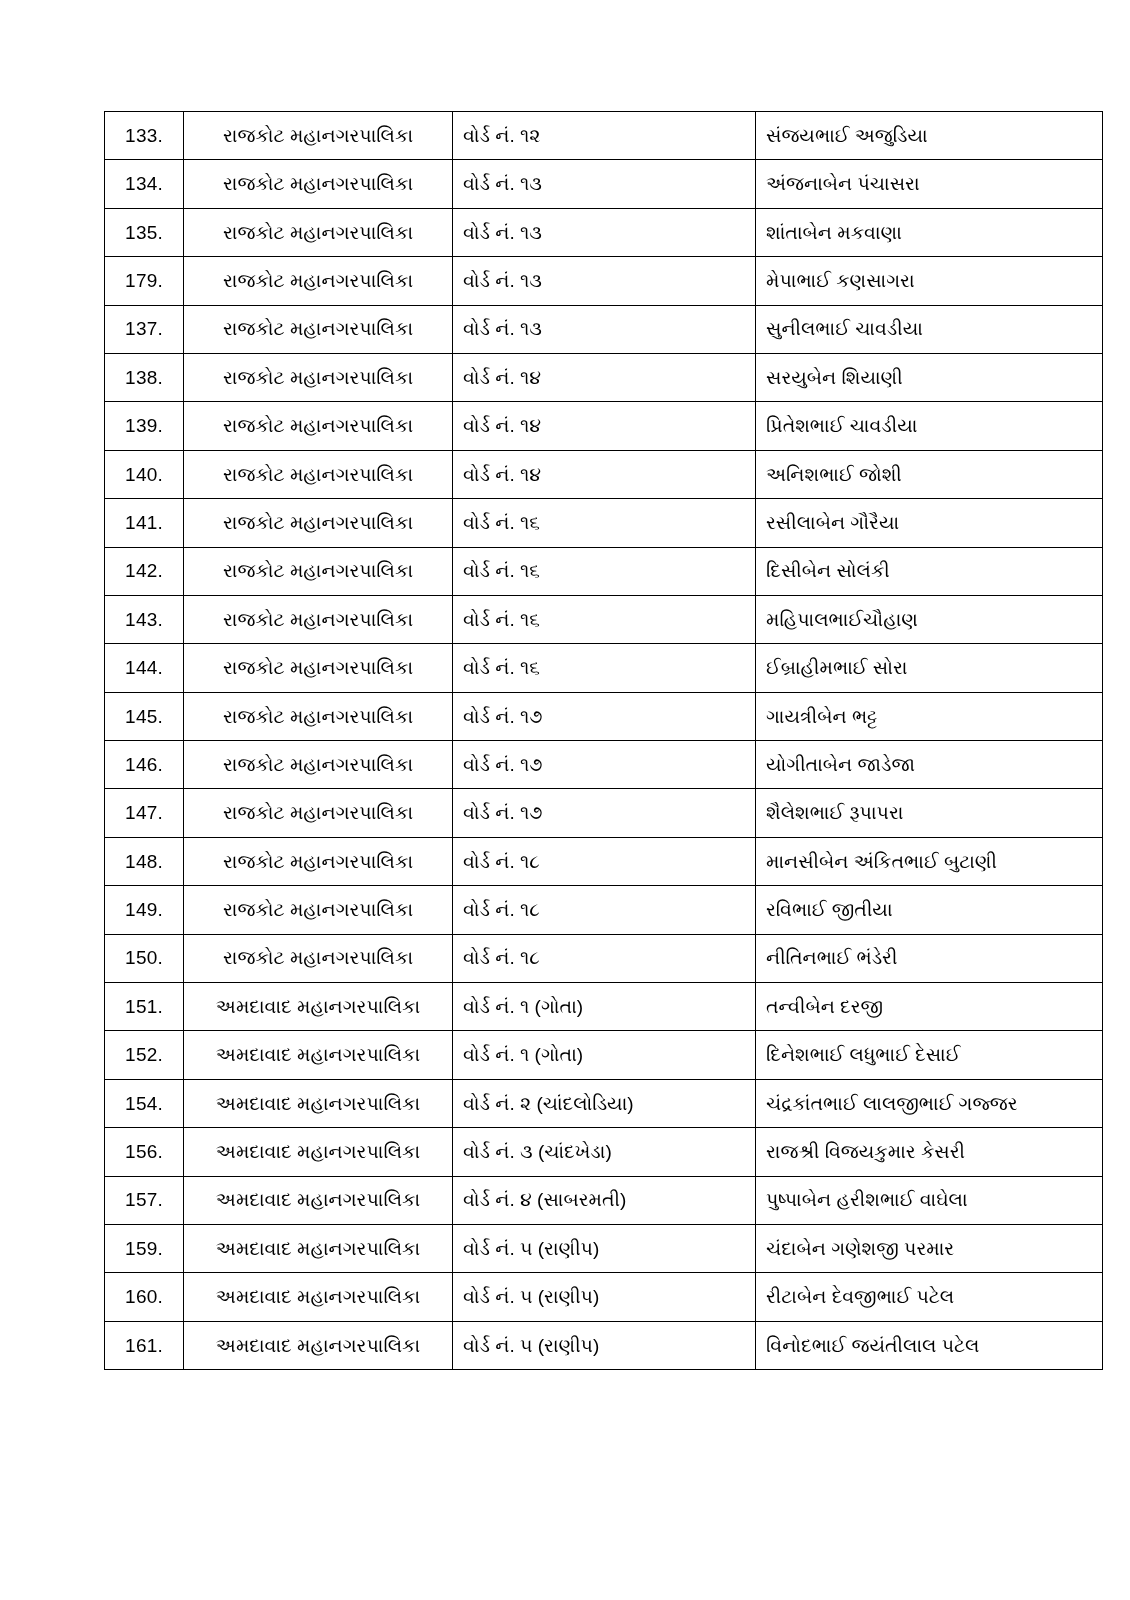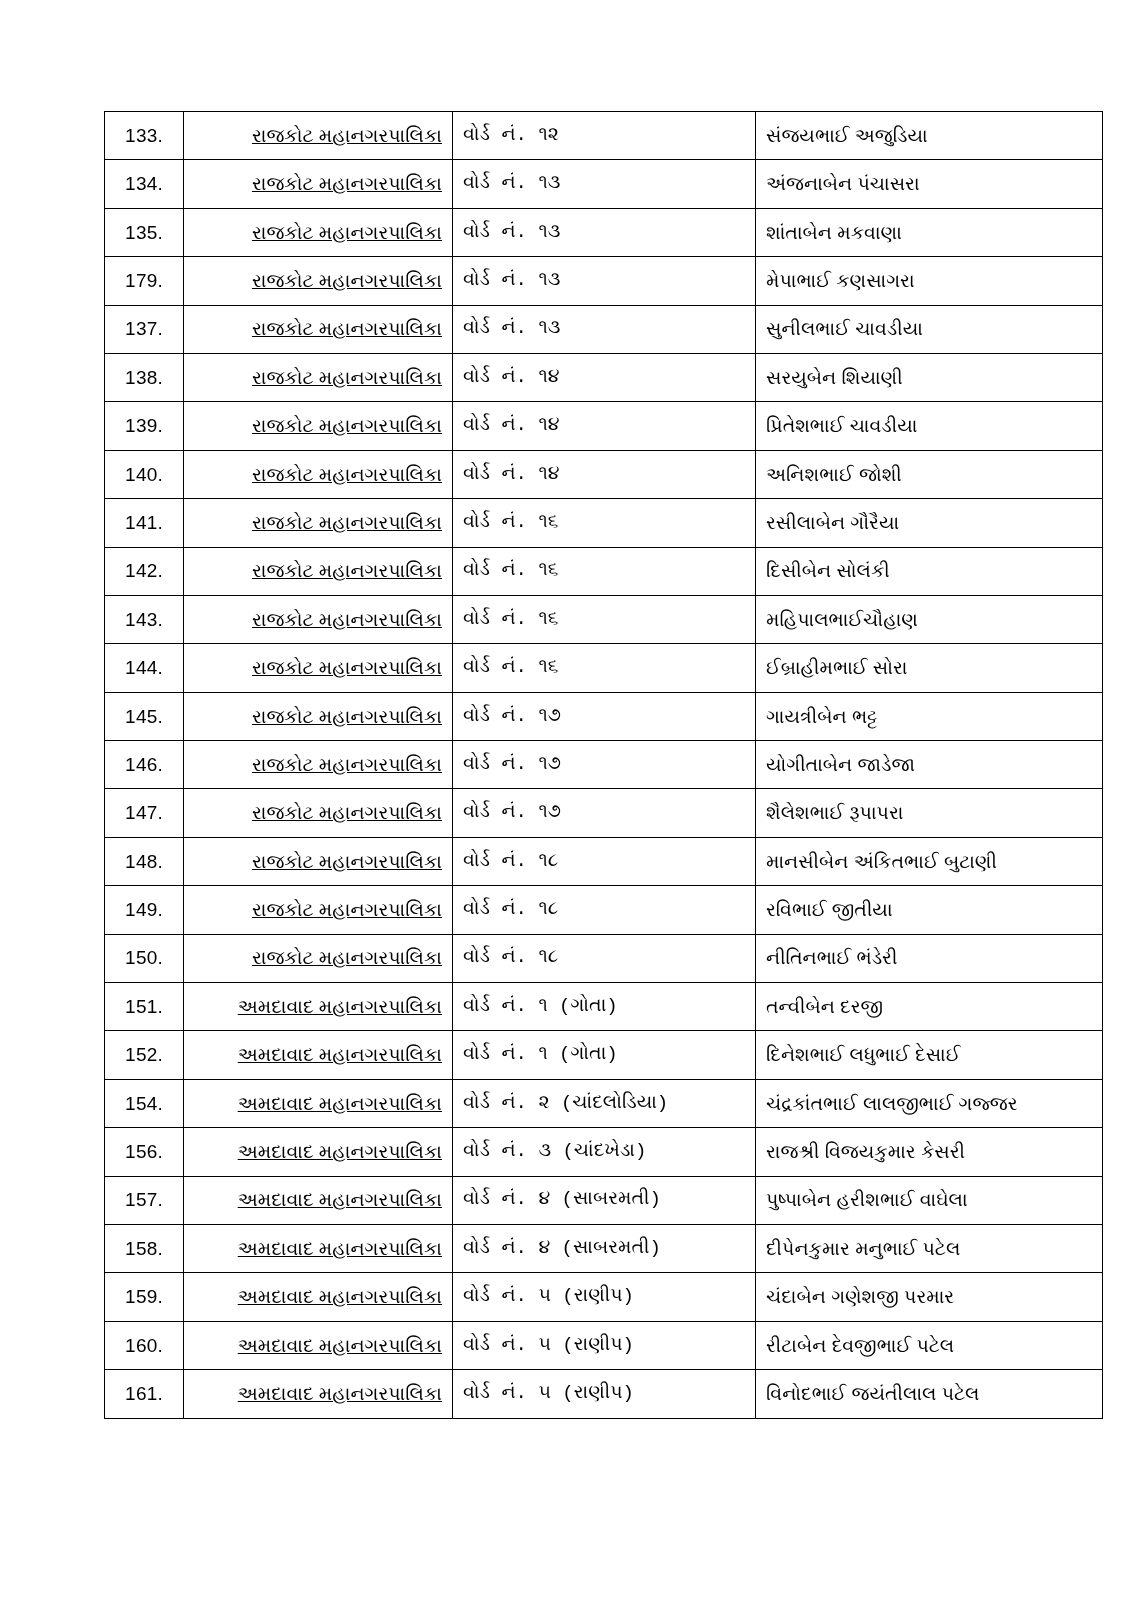--- a/index.html
+++ b/index.html
@@ -41,27 +41,25 @@
   }
   td.col-sn {
     width: 58px;
     text-align: center;
     font-size: 20px;
     padding: 0 4px;
     letter-spacing: 0.2px;
   }
   td.col-body {
     width: 248px;
-    text-align: right;
-    text-decoration: underline;
+    text-align: center;
   }
   td.col-ward {
     width: 282px;
     text-align: left;
-    font-family: Liberation Mono, monospace;
   }
   td.col-name {
     width: 326px;
     text-align: left;
   }
   .gj {
     font-family: "Liberation Sans", "DejaVu Sans", sans-serif;
     font-size: 19.5px;
   }
 </style>
@@ -203,26 +201,20 @@
           <td class="col-ward gj">વોર્ડ નં. ૩ (ચાંદખેડા)</td>
           <td class="col-name gj">રાજશ્રી વિજયકુમાર કેસરી</td>
         </tr>
         <tr>
           <td class="col-sn">157.</td>
           <td class="col-body gj">અમદાવાદ મહાનગરપાલિકા</td>
           <td class="col-ward gj">વોર્ડ નં. ૪ (સાબરમતી)</td>
           <td class="col-name gj">પુષ્પાબેન હરીશભાઈ વાઘેલા</td>
         </tr>
         <tr>
-          <td class="col-sn">158.</td>
-          <td class="col-body gj">અમદાવાદ મહાનગરપાલિકા</td>
-          <td class="col-ward gj">વોર્ડ નં. ૪ (સાબરમતી)</td>
-          <td class="col-name gj">દીપેનકુમાર મનુભાઈ પટેલ</td>
-        </tr>
-        <tr>
           <td class="col-sn">159.</td>
           <td class="col-body gj">અમદાવાદ મહાનગરપાલિકા</td>
           <td class="col-ward gj">વોર્ડ નં. ૫ (રાણીપ)</td>
           <td class="col-name gj">ચંદાબેન ગણેશજી પરમાર</td>
         </tr>
         <tr>
           <td class="col-sn">160.</td>
           <td class="col-body gj">અમદાવાદ મહાનગરપાલિકા</td>
           <td class="col-ward gj">વોર્ડ નં. ૫ (રાણીપ)</td>
           <td class="col-name gj">રીટાબેન દેવજીભાઈ પટેલ</td>

